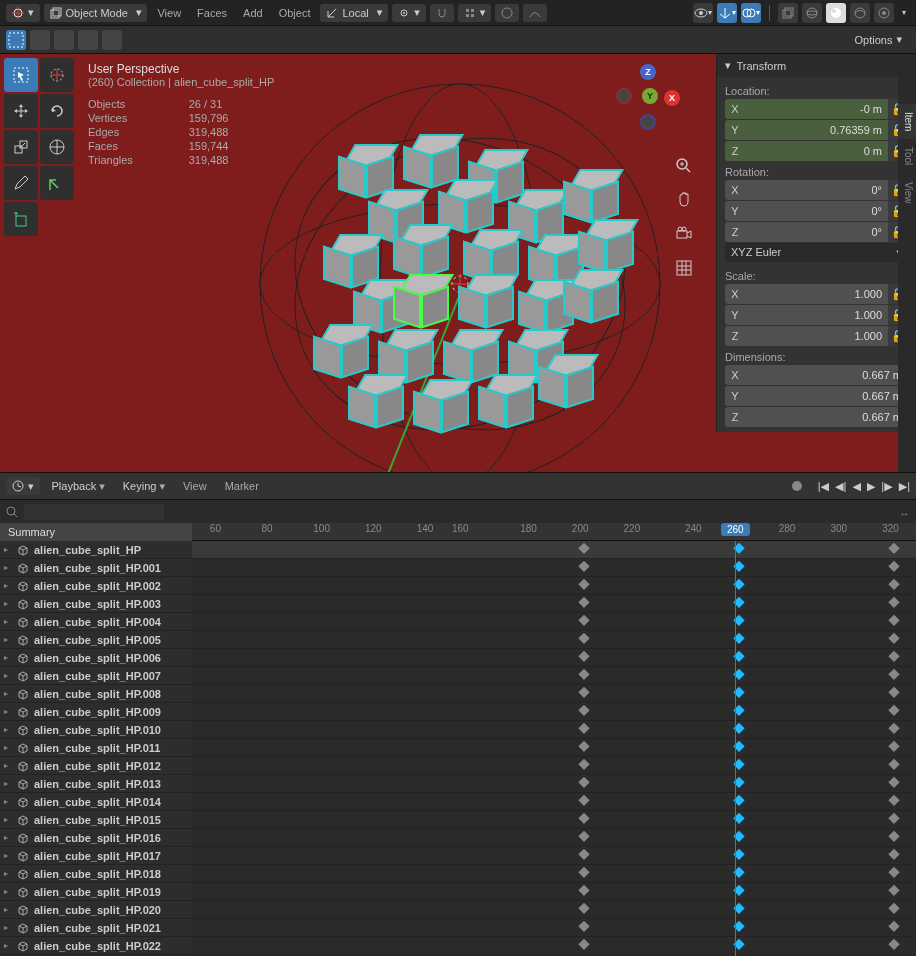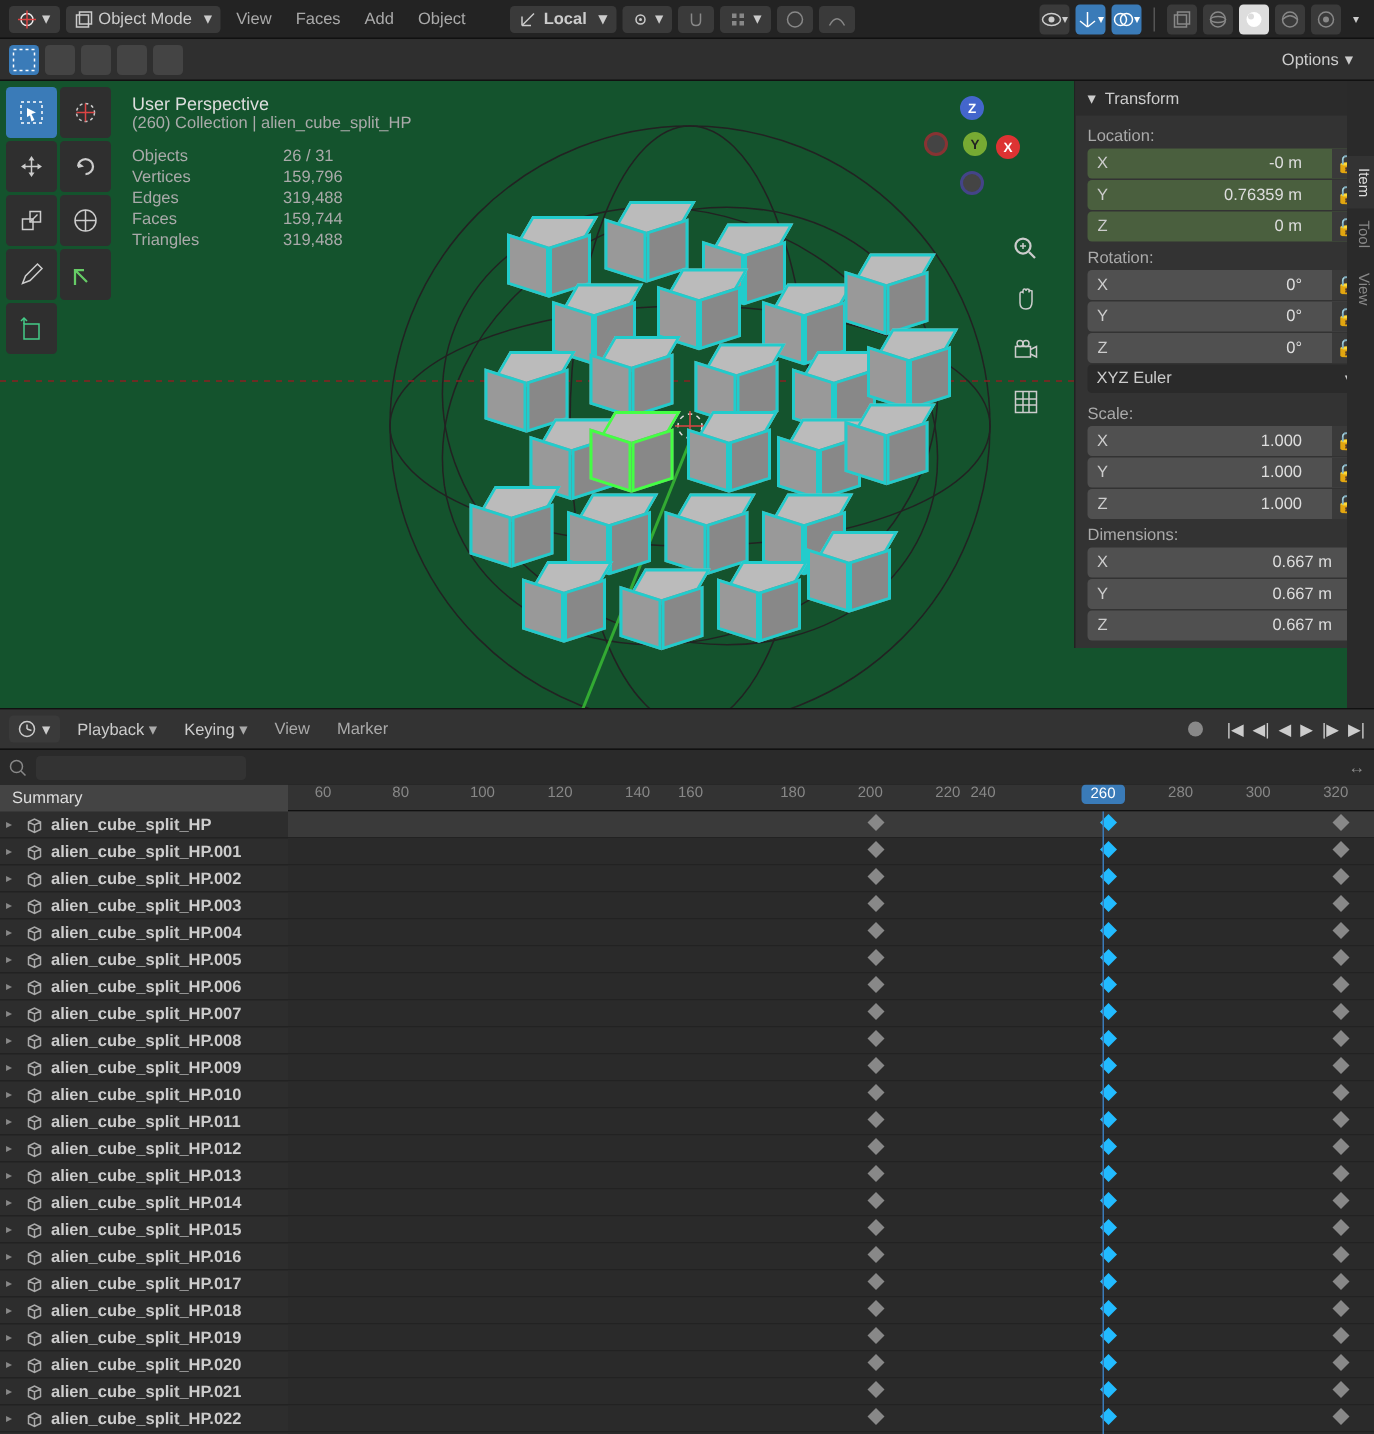--- a/index.html
+++ b/index.html
@@ -10,21 +10,21 @@
 .header-text { padding: 0 6px; cursor: pointer; color: #aaa; }
 .header-spacer { flex: 1; }
 .header-icon { width: 20px; height: 20px; border-radius: 3px; display: inline-flex; align-items: center; justify-content: center; cursor: pointer; }
 .header-icon.blue { background: #3a7bb8; }
 .header-icon.grey { background: #3a3a3a; }
 .icon-row2 { height: 28px; background: #2f2f2f; display: flex; align-items: center; padding: 0 6px; gap: 4px; border-bottom: 1px solid #111; }
 .box-icon { width: 20px; height: 20px; background: #3a7bb8; border-radius: 3px; }
 .box-icon.grey { background: #444; }
 .options-text { margin-left: auto; padding: 0 8px; display: flex; align-items: flex-end; gap: 4px; cursor: pointer; color: #aaa; }
 .main { flex: 1; display: flex; position: relative; background: #3a3a3a; }
-.viewport { flex: 1; position: relative; background: #14532d; overflow: hidden; }
+.viewport { flex: 1; position: relative; background: #7f1d1d; overflow: hidden; }
 .toolbar-left { position: absolute; left: 4px; top: 4px; display: flex; flex-direction: column; gap: 2px; z-index: 10; }
 .tool-row { display: flex; gap: 2px; }
 .tool-btn { width: 34px; height: 34px; background: #2f2f2f; border-radius: 3px; display: flex; align-items: center; justify-content: center; cursor: pointer; }
 .tool-btn.active { background: #3a7bb8; }
 .tool-btn.green { background: #2f2f2f; }
 .info-overlay { position: absolute; left: 88px; top: 8px; z-index: 5; }
 .info-overlay .title { color: #ddd; font-size: 12px; }
 .info-overlay .sub { color: #aaa; font-size: 11px; margin-bottom: 10px; }
 .info-stats { display: grid; grid-template-columns: auto auto; gap: 2px 10px; font-size: 11px; }
 .info-stats .k { color: #aaa; }
@@ -38,21 +38,21 @@
 .gczn { border-color: #448; background: #444; left: 34px; top: 54px; }
 .side-icons { position: absolute; right: 220px; top: 100px; display: flex; flex-direction: column; gap: 10px; z-index: 5; }
 .side-ic { width: 24px; height: 24px; display: flex; align-items: center; justify-content: center; cursor: pointer; color: #ccc; }
 .n-panel { position: absolute; right: 0; top: 0; width: 200px; background: #333; z-index: 8; border-left: 1px solid #222; }
 .np-header { background: #2b2b2b; padding: 5px 8px; display: flex; align-items: center; gap: 6px; }
 .np-section { padding: 4px 8px; }
 .np-label { color: #aaa; font-size: 11px; padding: 4px 0 2px; }
 .np-row { display: flex; background: #505050; margin-bottom: 1px; border-radius: 3px; overflow: hidden; height: 20px; align-items: center; }
 .np-row.green { background: #4a5f3e; }
 .np-row .ax { width: 20px; text-align: center; color: #ccc; }
-.np-row .val { flex: 1; text-align: right; padding-right: 20px; color: #ddd; }
+.np-row .val { flex: 1; text-align: right; padding-right: 6px; color: #ddd; }
 .np-row .lock { width: 20px; text-align: center; background: #3a3a3a; height: 100%; display: flex; align-items: center; justify-content: center; cursor: pointer; }
 .np-select { background: #2a2a2a; padding: 3px 6px; border-radius: 3px; margin-bottom: 4px; display: flex; justify-content: space-between; cursor: pointer; }
 .sidetab { position: absolute; right: 0; top: 0; bottom: 0; width: 18px; background: #2a2a2a; z-index: 9; display: flex; flex-direction: column; justify-content: flex-start; padding-top: 50px; }
 .sidetab span { writing-mode: vertical-rl; padding: 8px 2px; cursor: pointer; color: #888; font-size: 10px; }
 .viewport-canvas { position: absolute; inset: 0; }
 .cube { position: absolute; width: 56px; height: 56px; }
 .cube-face { position: absolute; background: #aaa; border: 2px solid #2cc; }
 .cube-face.top { width: 44px; height: 24px; transform: skewX(-30deg); left: 8px; top: 0; background: #bbb; }
 .cube-face.left { width: 28px; height: 34px; transform: skewY(18deg); left: -2px; top: 16px; background: #999; }
 .cube-face.right { width: 28px; height: 34px; transform: skewY(-18deg); left: 26px; top: 16px; background: #888; }
@@ -103,21 +103,21 @@
       </svg>
     <span>Object Mode</span>
     <span style="margin-left:4px;">▾</span>
   </div>
   <div class="header-group">
     <span class="header-text">View</span>
     <span class="header-text">Faces</span>
     <span class="header-text">Add</span>
     <span class="header-text">Object</span>
   </div>
-  <div class="header-btn" style="margin-left:20px;font-weight:bold;">
+  <div class="header-btn" style="">
     <svg width="12" height="12">
         <line x1="2" y1="10" x2="10" y2="2" stroke="#ccc"></line>
         <line x1="2" y1="10" x2="2" y2="4" stroke="#ccc"></line>
         <line x1="2" y1="10" x2="8" y2="10" stroke="#ccc"></line>
       </svg>
     <span>Local</span>
     <span style="margin-left:4px;">▾</span>
   </div>
   <div class="header-btn">
     <svg width="12" height="12">
@@ -835,21 +835,21 @@
       <div class="tl-ruler" id="tl-ruler">
           <span class="tl-tick" style="left: 17.8571px;">60</span>
           <span class="tl-tick" style="left: 69.5714px;">80</span>
           <span class="tl-tick" style="left: 121.286px;">100</span>
           <span class="tl-tick" style="left: 173px;">120</span>
           <span class="tl-tick" style="left: 224.714px;">140</span>
           <span class="tl-tick" style="left: 260px;">160</span>
           <span class="tl-tick" style="left: 328.143px;">180</span>
           <span class="tl-tick" style="left: 379.857px;">200</span>
           <span class="tl-tick" style="left: 431.571px;">220</span>
-          <span class="tl-tick" style="left: 455px;">240</span>
+          <span class="tl-tick" style="left: 493px;">240</span>
           <span class="tl-tick" style="left: 535px;">260</span>
           <span class="tl-tick" style="left: 586.714px;">280</span>
           <span class="tl-tick" style="left: 638.429px;">300</span>
           <span class="tl-tick" style="left: 690.143px;">320</span>
           <div class="tl-playhead" style="left: 529px;">260</div>
         </div>
       <div class="tl-playline" id="tl-playline" style="left: 543px;"></div>
       <div class="tl-rows" id="tl-rows">
           <div class="tl-row sum">
             <div class="keyf g" style="left: 387.857px;"></div>

